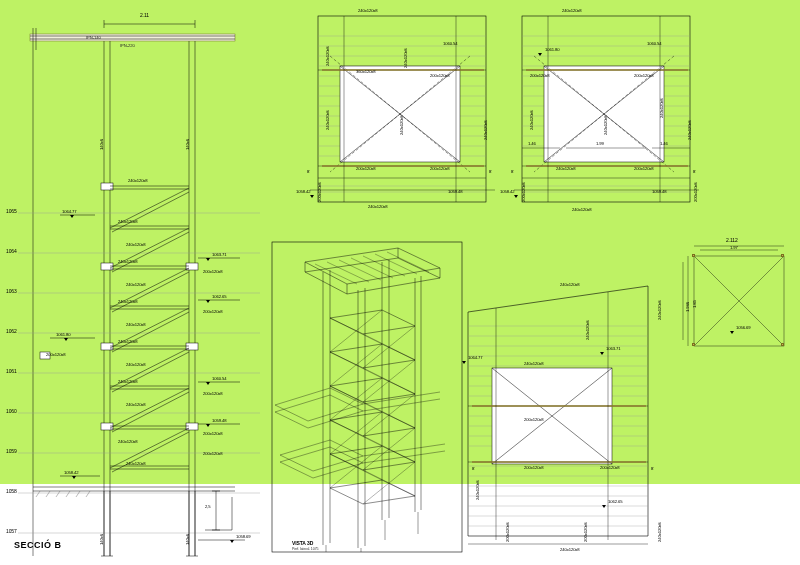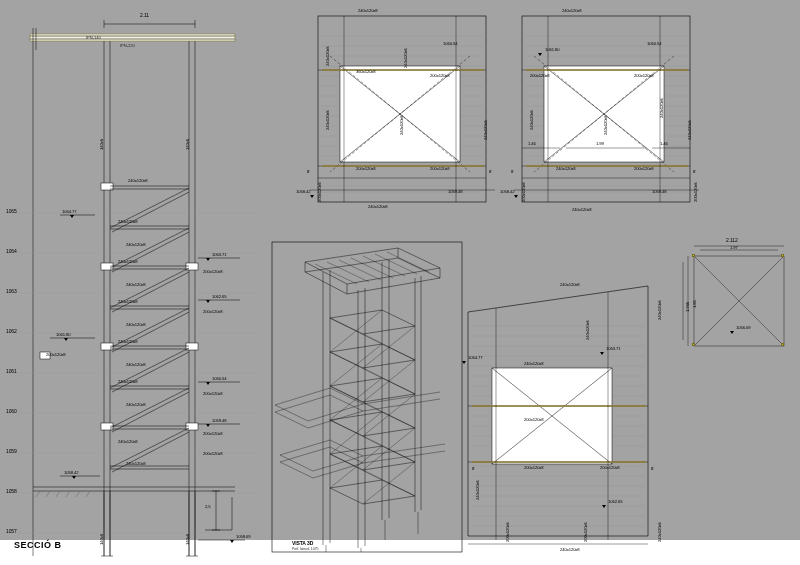--- a/index.html
+++ b/index.html
@@ -1,17 +1,17 @@
 <!DOCTYPE html>
 <html><head>
 <meta charset="utf-8">
 <style>
   html,body{margin:0;padding:0;background:#ffffff;}
   body{width:800px;height:565px;overflow:hidden;font-family:"Liberation Sans",sans-serif;}
-  #sheet{position:relative;width:800px;height:540px;background:#a3a3a3;}
+  #sheet{position:relative;width:800px;height:484px;background:#bef264;}
   .lbl{position:absolute;font-size:4.2px;color:#000;white-space:nowrap;line-height:1;letter-spacing:-.1px;}
   .lbl.sm{font-size:3.6px;}
   .lbl.md{font-size:5px;}
   .lbl.big{font-size:9px;font-weight:bold;letter-spacing:.5px;}
   .rot{transform-origin:0 0;transform:rotate(-90deg);}
   .tick{position:absolute;width:0;height:0;border-left:2.2px solid transparent;border-right:2.2px solid transparent;border-top:3.4px solid #000;}
   .node{position:absolute;width:3px;height:3px;background:#c8b84e;border:0.5px solid #7a6e20;box-sizing:border-box;}
   .svgwrap{position:absolute;left:0;top:0;width:800px;height:565px;pointer-events:none;}
 </style>
 </head>

